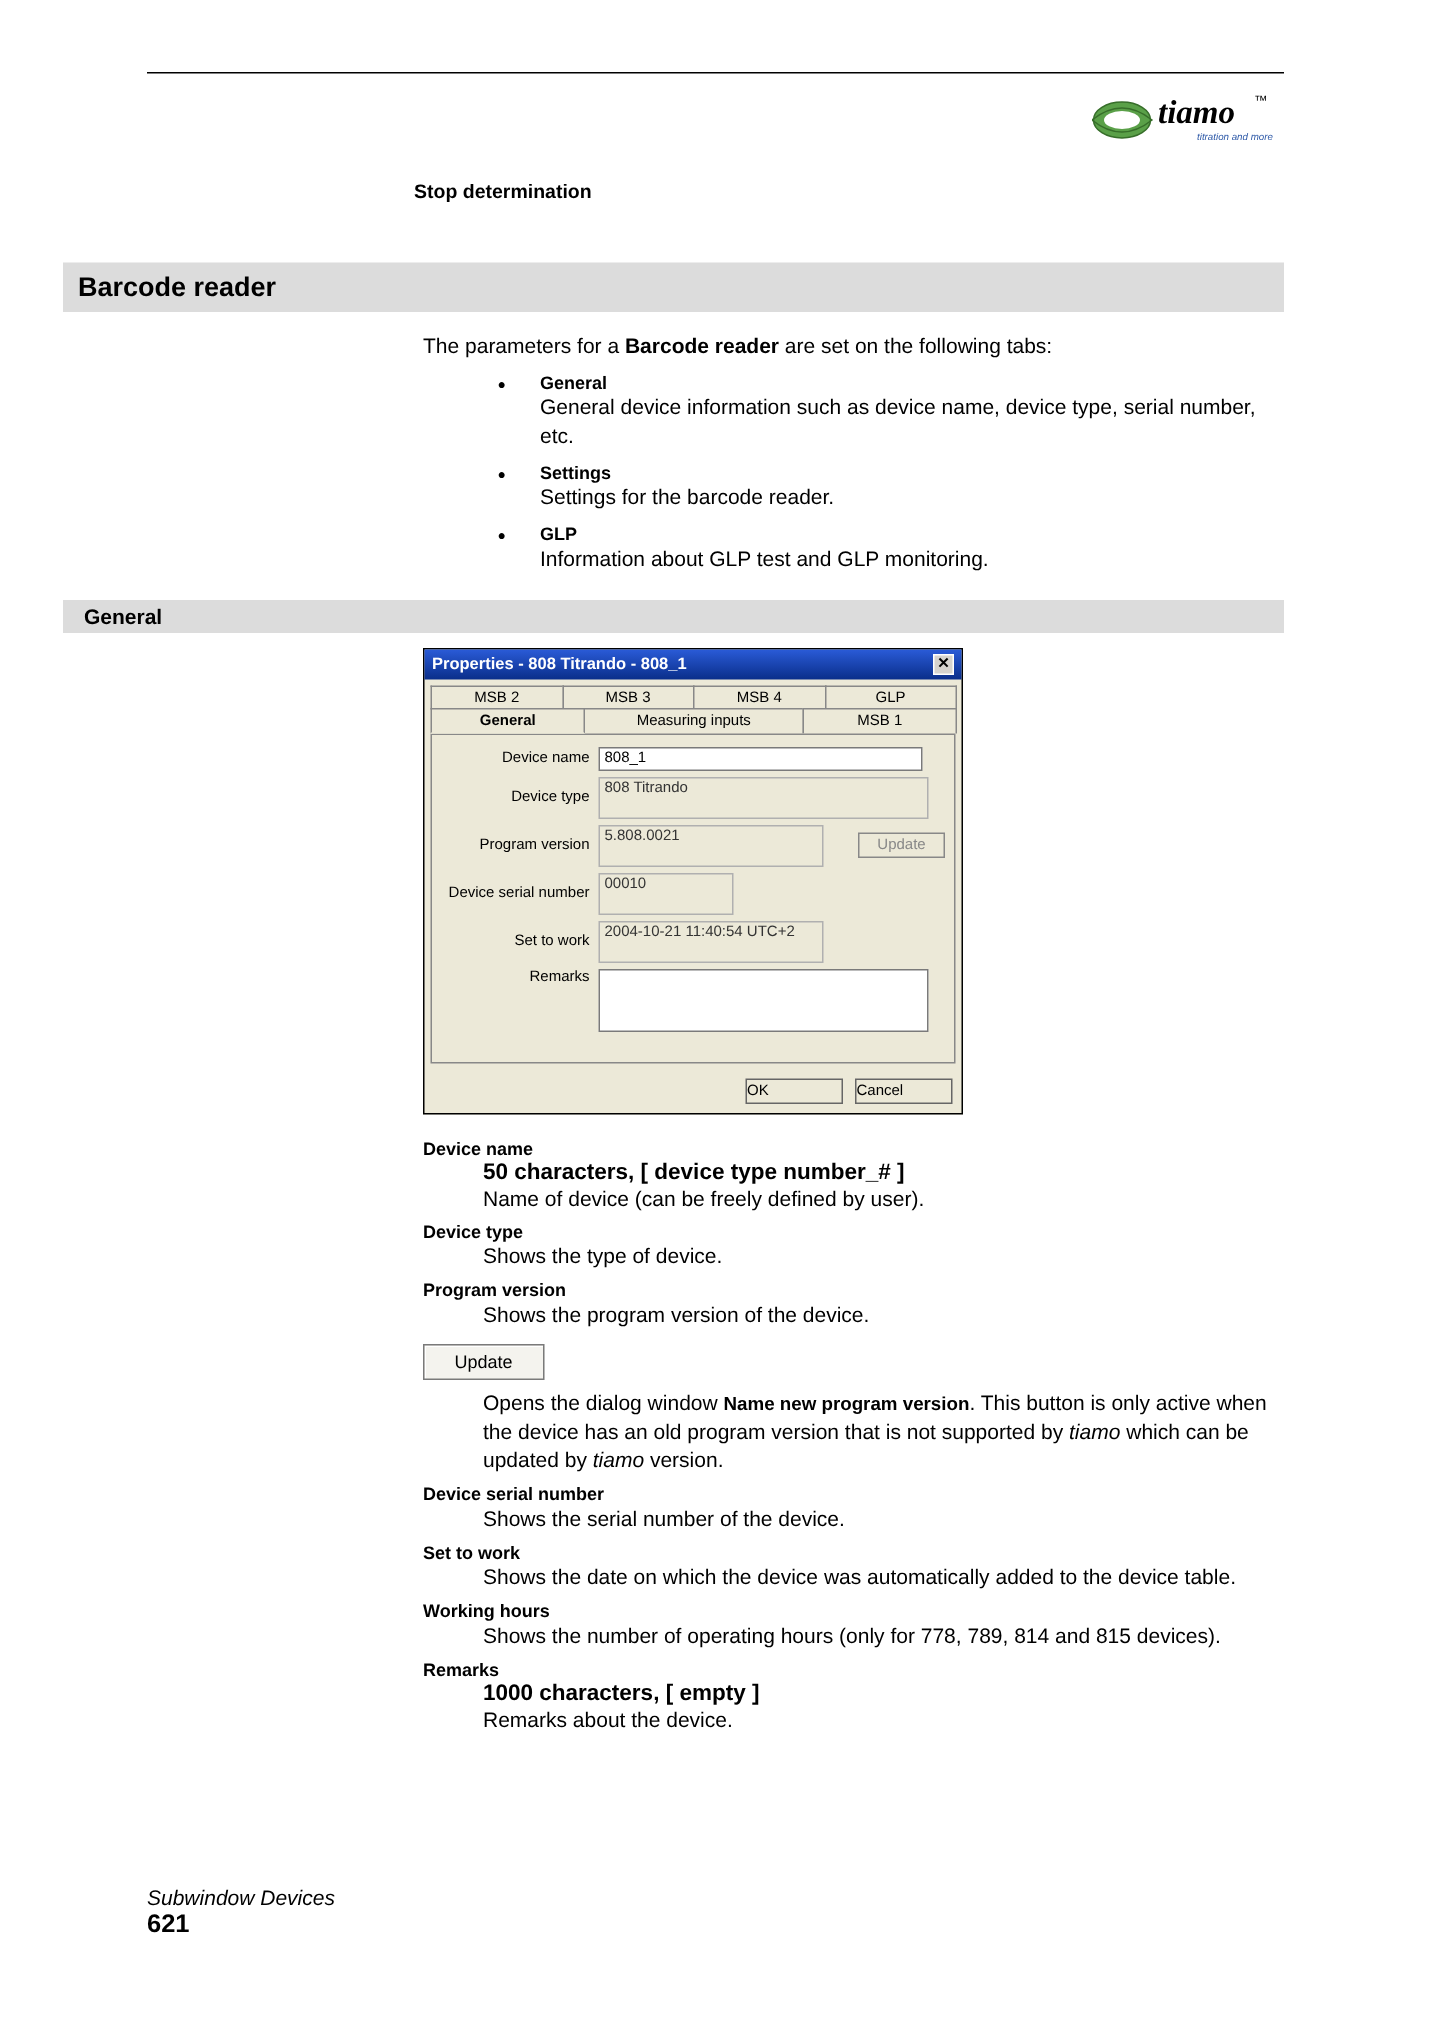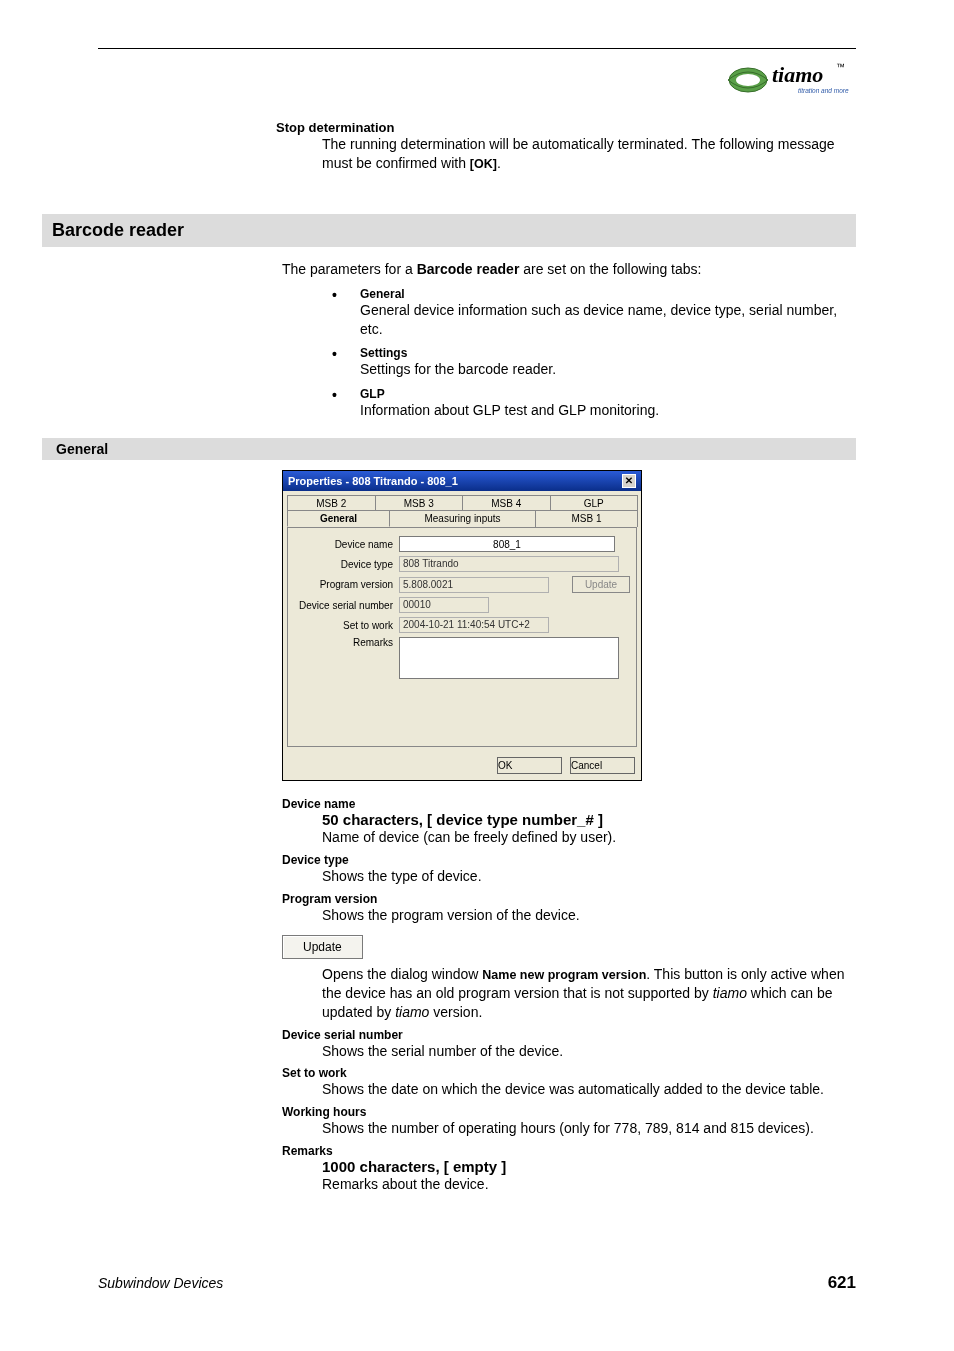--- a/index.html
+++ b/index.html
@@ -155,21 +155,21 @@
     background: #fff;
     font-size: 10px;
     padding: 1px 3px;
     height: 16px;
   }
   .fstatic {
     border: 1px solid #b0b0b0;
     background: #ece9d8;
     font-size: 10px;
     padding: 1px 3px;
-    height: 16px;
+    height: 28px;
     color: #333;
   }
   .btn {
     border: 1px solid #888;
     background: #ece9d8;
     font-size: 10px;
     padding: 2px 10px;
     color: #888;
     width: 58px;
     text-align: center;
@@ -223,20 +223,21 @@
     box-shadow: inset 1px 1px 0 #fff;
   }
   .footer {
     position: absolute;
     bottom: 58px;
     left: 98px;
     right: 98px;
     display: flex;
     justify-content: space-between;
     align-items: baseline;
+    flex-direction: column;
   }
   .footer-left {
     font-style: italic;
     font-size: 14px;
   }
   .footer-right {
     font-weight: bold;
     font-size: 17px;
   }
   .itx { font-style: italic; }
@@ -255,23 +256,20 @@
     <path d="M0 22 Q 20 6 40 22 Q 20 38 0 22 Z" fill="none" stroke="#376e2a" stroke-width="1"></path>
     <text x="44" y="24" font-family="Georgia, 'Times New Roman', serif" font-style="italic" font-weight="bold" font-size="22" fill="#000">tiamo</text>
     <text x="108" y="12" font-size="9" fill="#000">™</text>
     <text x="70" y="35" font-size="6.5" fill="#2f5aa8" font-style="italic">titration and more</text>
   </svg>
 </div>
 
 <div class="content">
 
   <div class="heading-stop">Stop determination</div>
-  <div class="body-text">
-    <span>The running determination will be automatically terminated. The following message must be confirmed with </span><span class="bold-inline">[OK]</span><span>.</span>
-  </div>
 
   <div class="section-bar">Barcode reader</div>
 
   <div class="intro">
     <span>The parameters for a </span><b>Barcode reader</b><span> are set on the following tabs:</span>
   </div>
 
   <ul class="bullets">
     <li>
       <div class="bl-title">General</div>
@@ -304,21 +302,21 @@
         </div>
         <div class="tabrow tabrow2">
           <div class="tab active" style="flex:1.1">General</div>
           <div class="tab" style="flex:1.8">Measuring inputs</div>
           <div class="tab" style="flex:1.1">MSB 1</div>
         </div>
       </div>
       <div class="dialog-body">
         <div class="frow">
           <div class="flabel">Device name</div>
-          <input class="finput" style="width: 216px; text-align: center;" value="808_1">
+          <input class="finput" style="width: 216px;" value="808_1">
         </div>
         <div class="frow">
           <div class="flabel">Device type</div>
           <div class="fstatic" style="width:220px">808 Titrando</div>
         </div>
         <div class="frow">
           <div class="flabel">Program version</div>
           <div class="fstatic" style="width:150px">5.808.0021</div>
           <div style="flex:1"></div>
           <div class="btn">Update</div>

